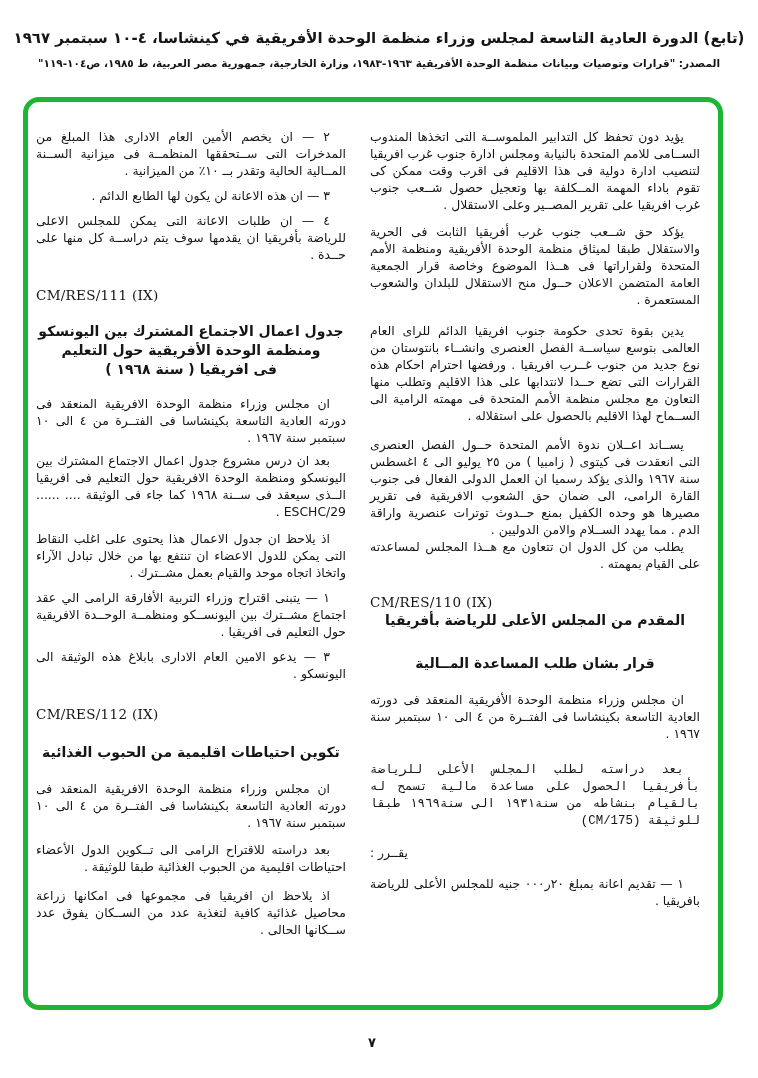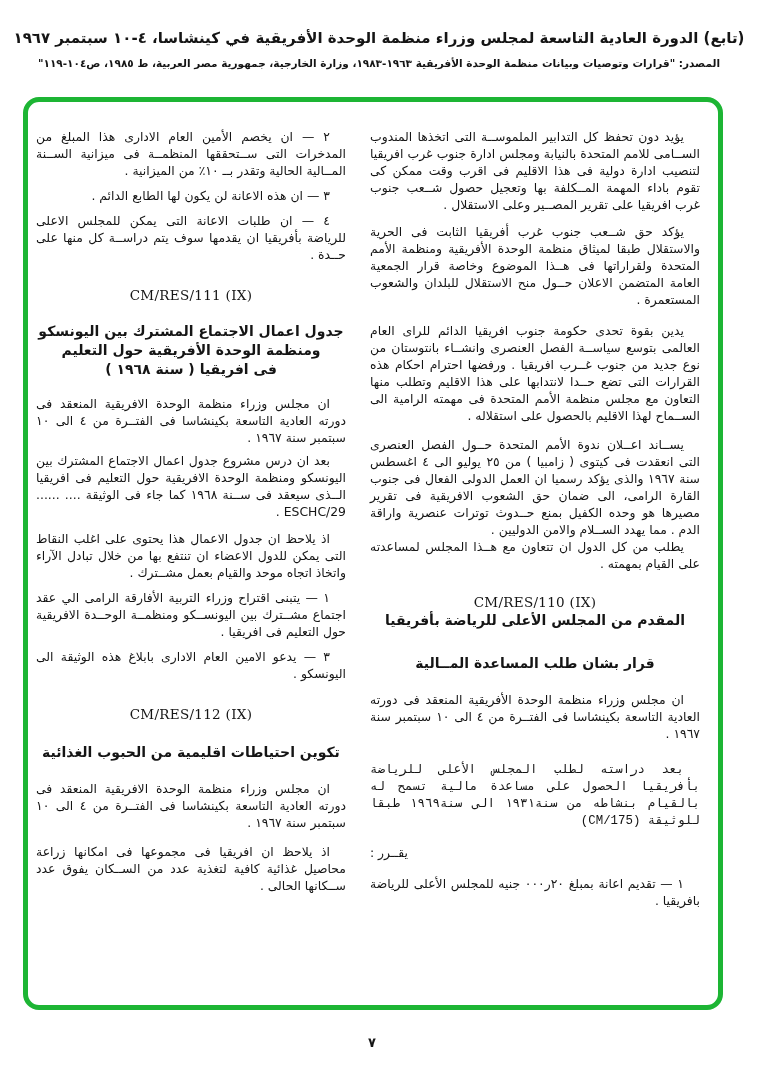--- a/index.html
+++ b/index.html
@@ -39,21 +39,21 @@
   .col-right{width:330px;flex:none;}
   .col-left{width:310px;flex:none;}
   p{
     margin:0;
     font-size:12.4px;line-height:17px;
     text-align:justify;text-indent:16px;
     direction:rtl;
   }
   .docref{
     font-family:"DejaVu Serif",serif;
-    direction:ltr;text-align:center;text-indent:0;
+    direction:ltr;text-align:left;text-indent:0;
     font-size:13.5px;letter-spacing:.3px;
   }
   .heading{
     font-weight:bold;text-align:center;text-indent:0;
     font-size:14px;line-height:19px;
   }
   .decides-line{text-indent:90px;text-align:left;}
   .mt4{margin-top:20px;font-family:Liberation Mono, monospace;}  .mt6{margin-top:6px;}  .mt8{margin-top:8px;}
   .mt10{margin-top:10px;}.mt12{margin-top:12px;}.mt14{margin-top:14px;}
   .mt16{margin-top:16px;}.mt18{margin-top:18px;}.mt20{margin-top:20px;}
@@ -98,19 +98,20 @@
       <p class="heading">ومنظمة الوحدة الأفريقية حول التعليم</p>
       <p class="heading">فى افريقيا ( سنة ١٩٦٨ )</p>
       <p class="mt16">ان مجلس وزراء منظمة الوحدة الافريقية المنعقد فى دورته العادية التاسعة بكينشاسا فى الفتــرة من ٤ الى ١٠ سبتمبر سنة ١٩٦٧ .</p>
       <p class="mt6">بعد ان درس مشروع جدول اعمال الاجتماع المشترك بين اليونسكو ومنظمة الوحدة الافريقية حول التعليم فى افريقيا الــذى سيعقد فى ســنة ١٩٦٨ كما جاء فى الوثيقة .... ...... ESCHC/29 .</p>
       <p class="mt10">اذ يلاحظ ان جدول الاعمال هذا يحتوى على اغلب النقاط التى يمكن للدول الاعضاء ان تنتفع بها من خلال تبادل الآراء واتخاذ اتجاه موحد والقيام بعمل مشــترك .</p>
       <p class="mt8">١ — يتبنى اقتراح وزراء التربية الأفارقة الرامى الي عقد اجتماع مشــترك بين اليونســكو ومنظمــة الوحــدة الافريقية حول التعليم فى افريقيا .</p>
       <p class="mt8">٣ — يدعو الامين العام الادارى بابلاغ هذه الوثيقة الى اليونسكو .</p>
       <p class="docref mt24">CM/RES/112 (IX)</p>
       <p class="heading mt20">تكوين احتياطات اقليمية من الحبوب الغذائية</p>
       <p class="mt18">ان مجلس وزراء منظمة الوحدة الافريقية المنعقد فى دورته العادية التاسعة بكينشاسا فى الفتــرة من ٤ الى ١٠ سبتمبر سنة ١٩٦٧ .</p>
+      <p class="mt10">بعد دراسته للاقتراح الرامى الى تــكوين الدول الأعضاء احتياطات اقليمية من الحبوب الغذائية طبقا للوثيقة .</p>
       <p class="mt12">اذ يلاحظ ان افريقيا فى مجموعها فى امكانها زراعة محاصيل غذائية كافية لتغذية عدد من الســكان يفوق عدد ســكانها الحالى .</p>
     </div>
 
   </div>
 </div>
 
 <div class="page-num">٧</div>
 
 </body></html>

